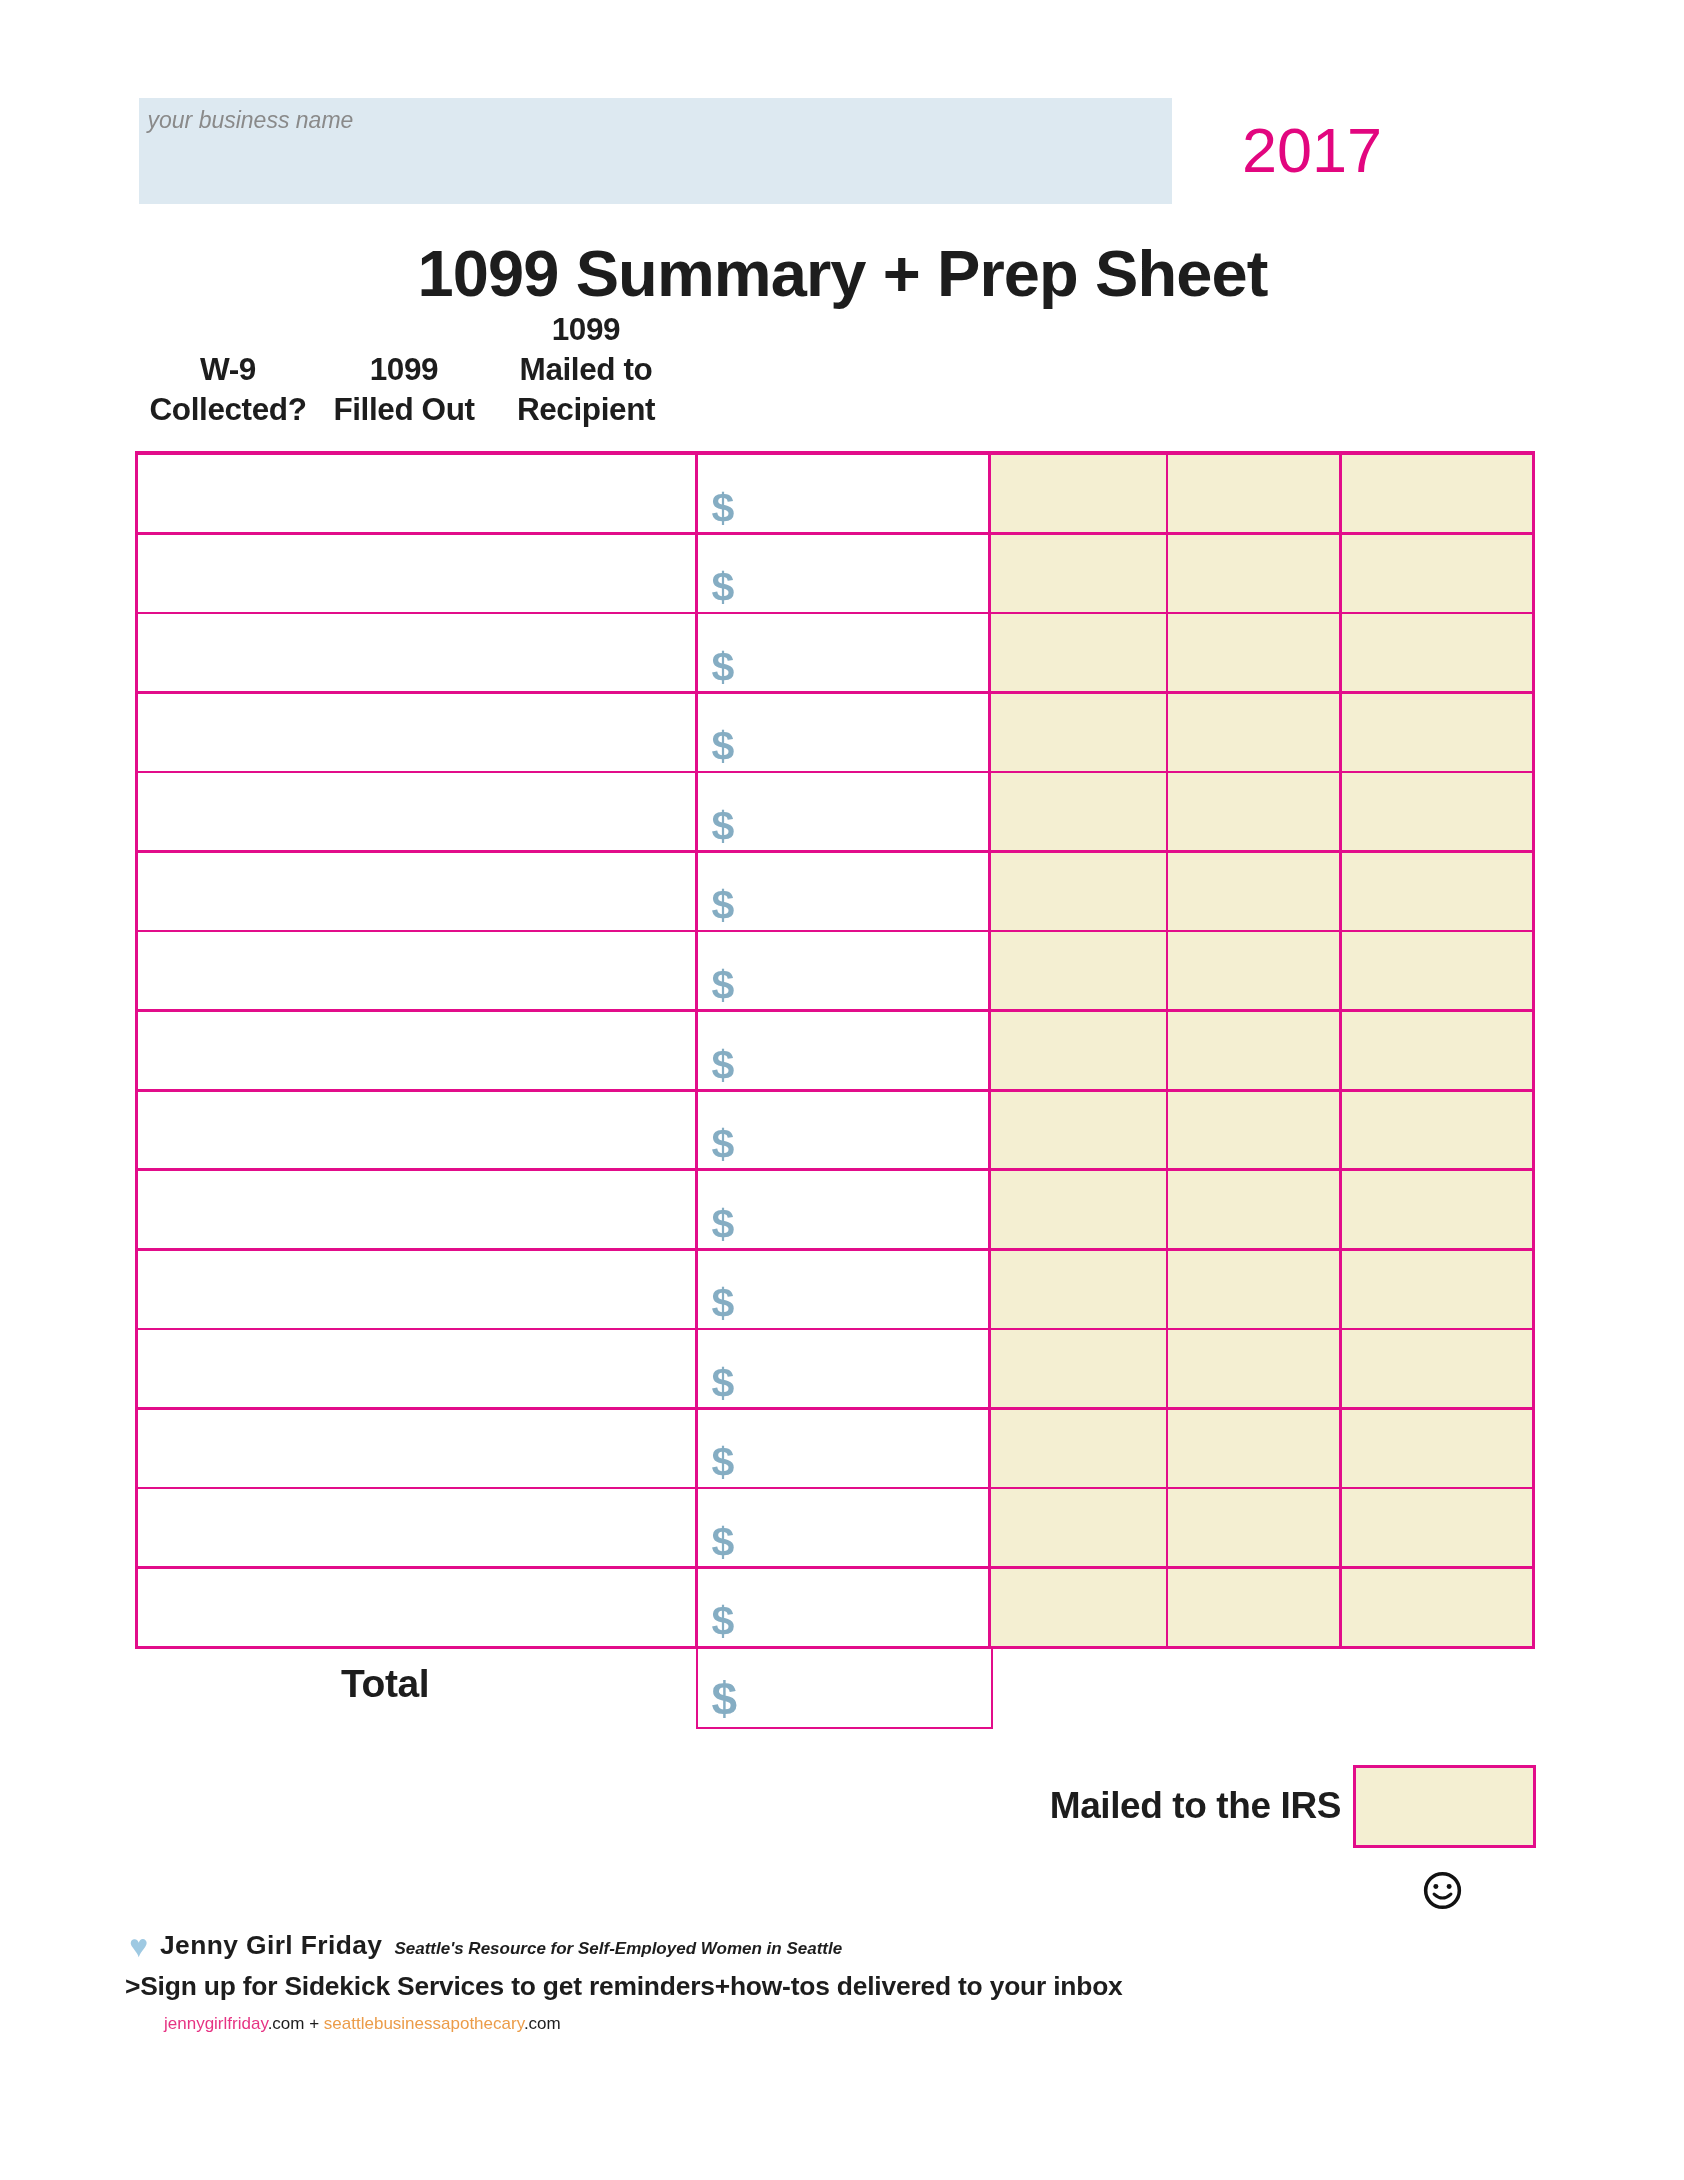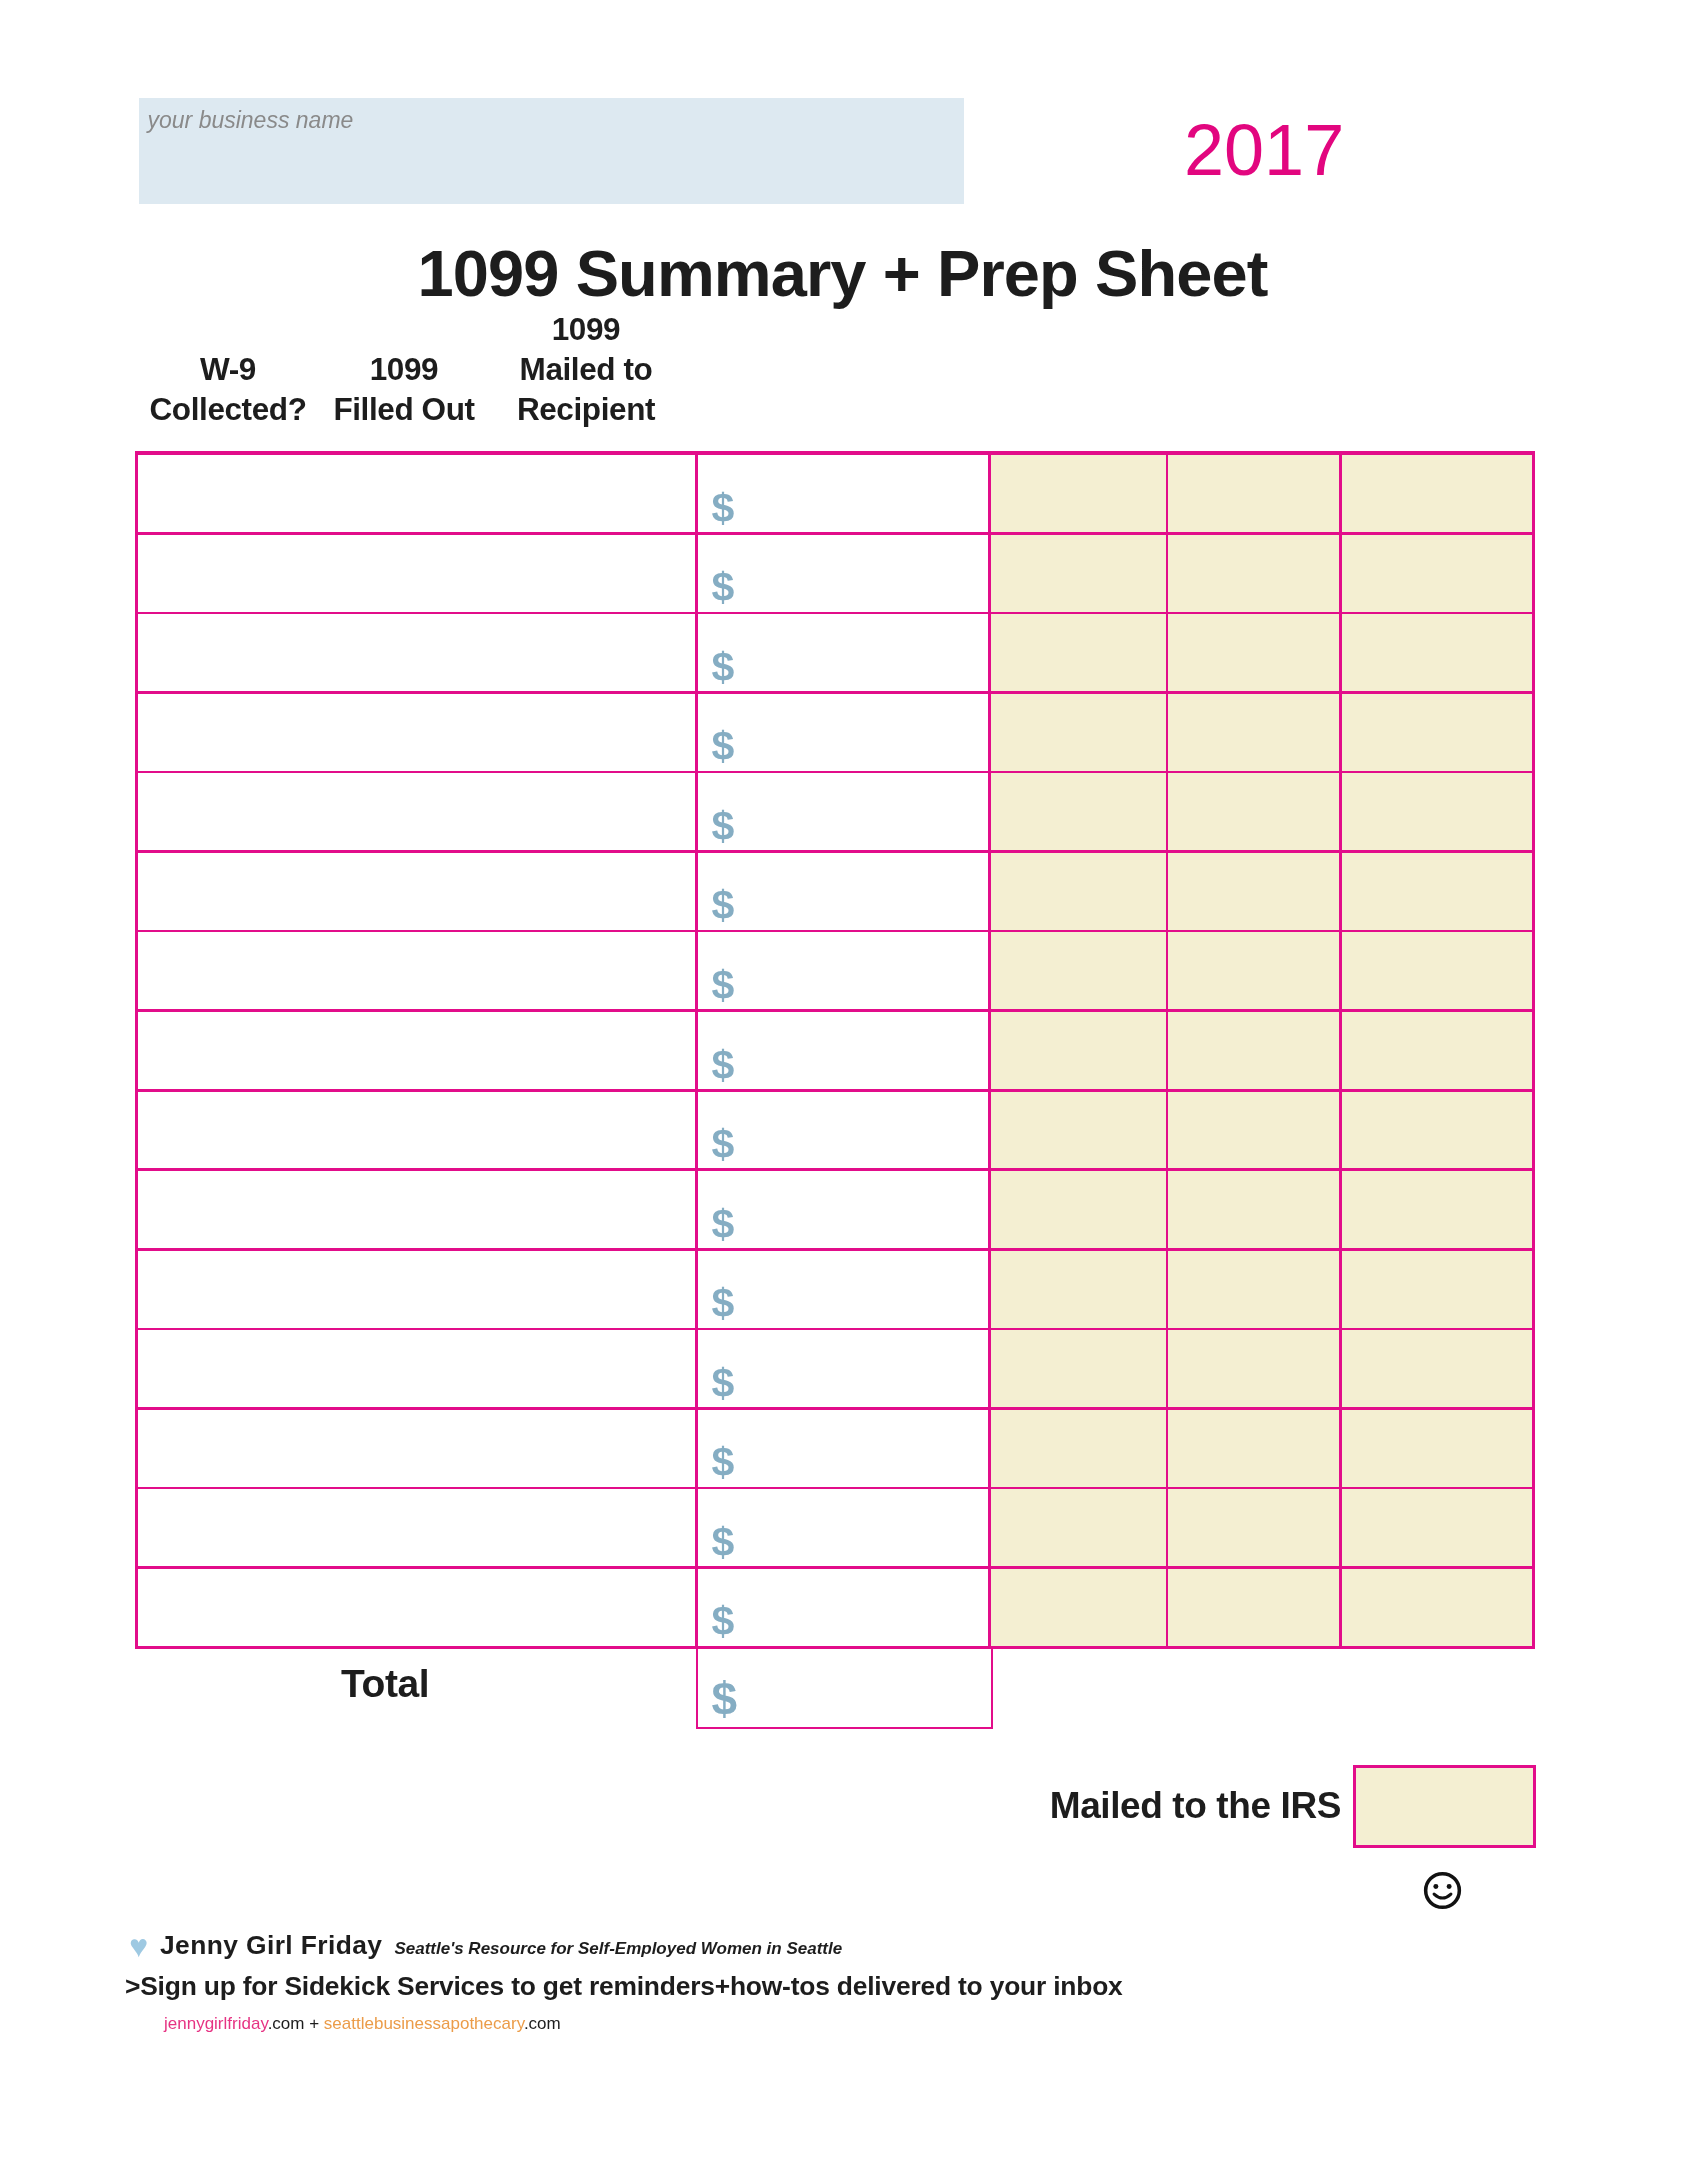--- a/index.html
+++ b/index.html
@@ -1,28 +1,28 @@
 <!DOCTYPE html>
 <html style="--accent-pink: #e20d8a; --cream: #f4efd2; --header-box-blue: #dde9f1; --dollar-blue: #85adc3; --heart-blue: #9ec9e2; --year-pink: #e2067f; --link-pink: #e63383; --link-orange: #eb9c49;font-size:13.6px"><head>
 <meta charset="utf-8">
 <style>
   html,body{margin:0;padding:0;background:#ffffff;}
   body{width:1685px;height:2181px;position:relative;overflow:hidden;
        font-family:"Liberation Sans", sans-serif;color:#1d1d1d;}
   .abs{position:absolute;}
 
   
-  .biz-box{left:139px;top:98px;width:825px;height:106px;
+  .biz-box{left:139px;top:98px;width:1033px;height:106px;
            background:var(--header-box-blue,#dde9f1);}
   .biz-placeholder{display:block;padding:8.5px 0 0 8.5px;font-size:23px;
            font-style:italic;color:#8a8a8a;}
 
   
-  .year{left:1184px;top:114px;width:256px;text-align:left;
-        font-size:72px;line-height:72px;color:var(--year-pink,#e2067f);}
+  .year{left:1184px;top:114px;width:256px;text-align:center;
+        font-size:63px;line-height:72px;color:var(--year-pink,#e2067f);}
   .title{left:0;width:1685px;top:239px;text-align:center;
          font-size:65px;line-height:70px;font-weight:bold;letter-spacing:-0.9px;}
 
   
   .col-headers{left:139px;top:305px;width:1394px;height:136px;
                display:flex;align-items:flex-end;}
   .col-head{text-align:center;font-size:31.5px;line-height:40px;
             white-space:pre-line;padding-bottom:12px;font-weight:bold;letter-spacing:-0.4px;}
   .ch-1{width:560px;} .ch-2{width:292px;} .ch-3{width:178px;}
   .ch-4{width:174px;} .ch-5{width:190px;}

